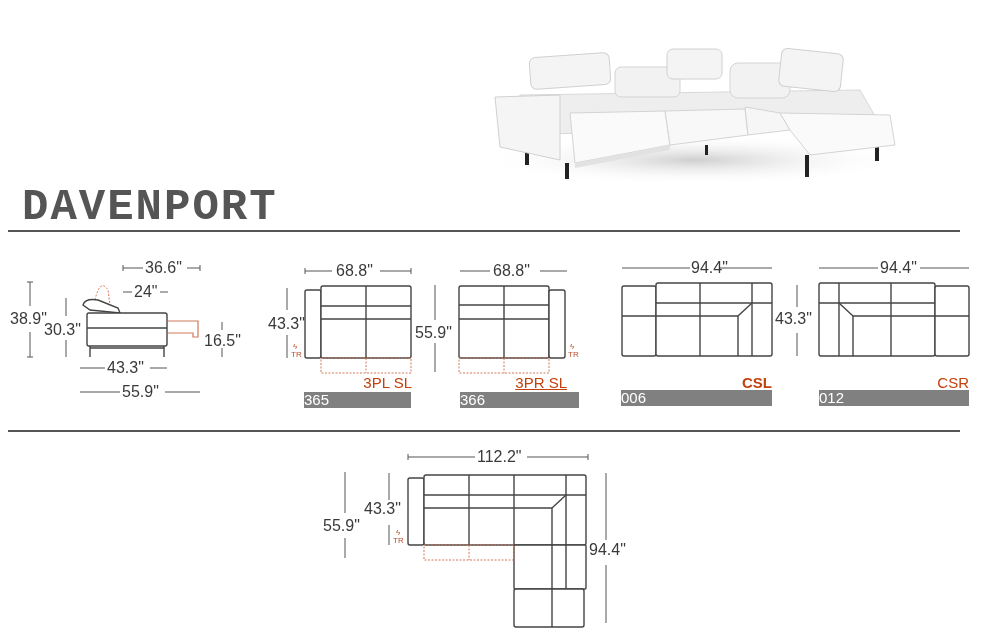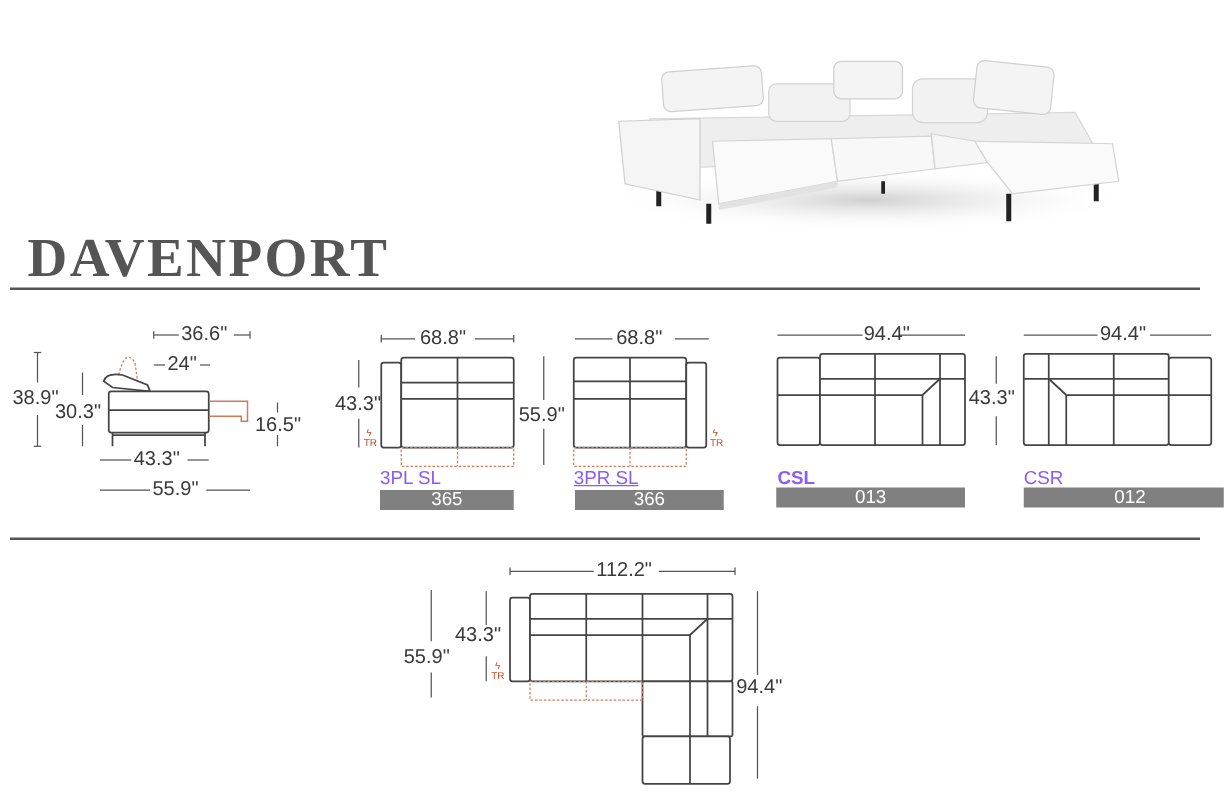--- a/index.html
+++ b/index.html
@@ -1,22 +1,22 @@
 <!DOCTYPE html>
 <html><head>
 <meta charset="utf-8">
 <style>
   html,body{margin:0;padding:0;background:#ffffff;}
   body{width:981px;height:633px;position:relative;overflow:hidden;font-family:"Liberation Sans",sans-serif;color:#3a3a3a;}
   .abs{position:absolute;}
-  .title{left:22px;top:182px;font-family:Liberation Serif, serif;font-weight:bold;font-size:44px;letter-spacing:2px;color:#555555;line-height:50px;}
+  .title{left:22px;top:182px;font-family:Liberation Mono, monospace;font-weight:bold;font-size:44px;letter-spacing:2px;color:#555555;line-height:50px;}
   .rule{height:2px;background:#555;}
   .dim{font-size:16px;color:#3a3a3a;line-height:18px;white-space:nowrap;}
-  .code-bar{background:#808080;color:#ffffff;font-size:15px;text-align:center;line-height:16px;height:16px;}
-  .model{font-size:15px;text-align:left;color:#8b5cf6;line-height:16px;}
+  .code-bar{background:#808080;color:#ffffff;font-size:15px;line-height:16px;height:16px;}
+  .model{font-size:15px;text-align:right;color:#c2410c;line-height:16px;}
   svg{position:absolute;overflow:visible;}
   .ln{stroke:#444;stroke-width:1.4;fill:none;}
   .box{stroke:#444;stroke-width:1.4;fill:#ffffff;}
   .dimln{stroke:#555;stroke-width:1;fill:none;}
   .ext{stroke:#d07a5a;stroke-width:1;fill:none;stroke-dasharray:2,1.5;}
   .tr{fill:#c0502a;font-size:8px;font-family:"Liberation Sans",sans-serif;}
 </style>
 </head>
 <body>
 
@@ -161,42 +161,42 @@
     <line class="ln" x1="7" y1="61" x2="41" y2="61"></line>
     <line class="ln" x1="85" y1="28" x2="85" y2="101"></line>
     <line class="ln" x1="137" y1="28" x2="137" y2="101"></line>
     <line class="ln" x1="41" y1="48" x2="157" y2="48"></line>
     <line class="ln" x1="41" y1="61" x2="123" y2="61"></line>
     <line class="ln" x1="123" y1="61" x2="137" y2="48"></line>
     <line class="ln" x1="123" y1="61" x2="123" y2="101"></line>
   </svg>
   <div class="abs dim" style="left:76px;top:4px;">94.4"</div>
   <div class="abs model" style="left:7px;top:120px;width:150px;font-weight:bold;">CSL</div>
-  <div class="abs code-bar" style="left:6px;top:135px;width:151px;">013</div>
+  <div class="abs code-bar" style="left:6px;top:135px;width:151px;">006</div>
 </div>
 
 <div class="abs" style="left:775px;top:255px;width:206px;height:155px;">
   <svg width="206" height="155">
     <line class="dimln" x1="44" y1="13" x2="103" y2="13"></line>
       <line class="dimln" x1="145" y1="13" x2="194" y2="13"></line>
     <line class="dimln" x1="22" y1="30" x2="22" y2="52"></line>
       <line class="dimln" x1="22" y1="78" x2="22" y2="101"></line>
     <rect class="box" x="44" y="28" width="116" height="73" rx="2"></rect>
     <rect class="box" x="160" y="31" width="34" height="70" rx="2"></rect>
     <line class="ln" x1="64" y1="28" x2="64" y2="101"></line>
     <line class="ln" x1="116" y1="28" x2="116" y2="101"></line>
     <line class="ln" x1="44" y1="48" x2="160" y2="48"></line>
     <line class="ln" x1="78" y1="61" x2="194" y2="61"></line>
     <line class="ln" x1="64" y1="48" x2="78" y2="61"></line>
     <line class="ln" x1="78" y1="61" x2="78" y2="101"></line>
   </svg>
   <div class="abs dim" style="left:105px;top:4px;">94.4"</div>
   <div class="abs dim" style="left:0px;top:55px;">43.3"</div>
   <div class="abs model" style="left:44px;top:120px;width:150px;">CSR</div>
-  <div class="abs code-bar" style="left:44px;top:135px;width:150px;padding-left:10px;">012</div>
+  <div class="abs code-bar" style="left:44px;top:135px;width:150px;">012</div>
 </div>
 
 <div class="abs rule" style="left:8px;top:430px;width:952px;height:1.5px;"></div>
 
 <div class="abs" style="left:330px;top:445px;width:320px;height:188px;">
   <svg width="320" height="188">
     <line class="dimln" x1="78" y1="12" x2="145" y2="12"></line>
       <line class="dimln" x1="197" y1="12" x2="258" y2="12"></line>
     <line class="dimln" x1="78" y1="9" x2="78" y2="15"></line>
       <line class="dimln" x1="258" y1="9" x2="258" y2="15"></line>

